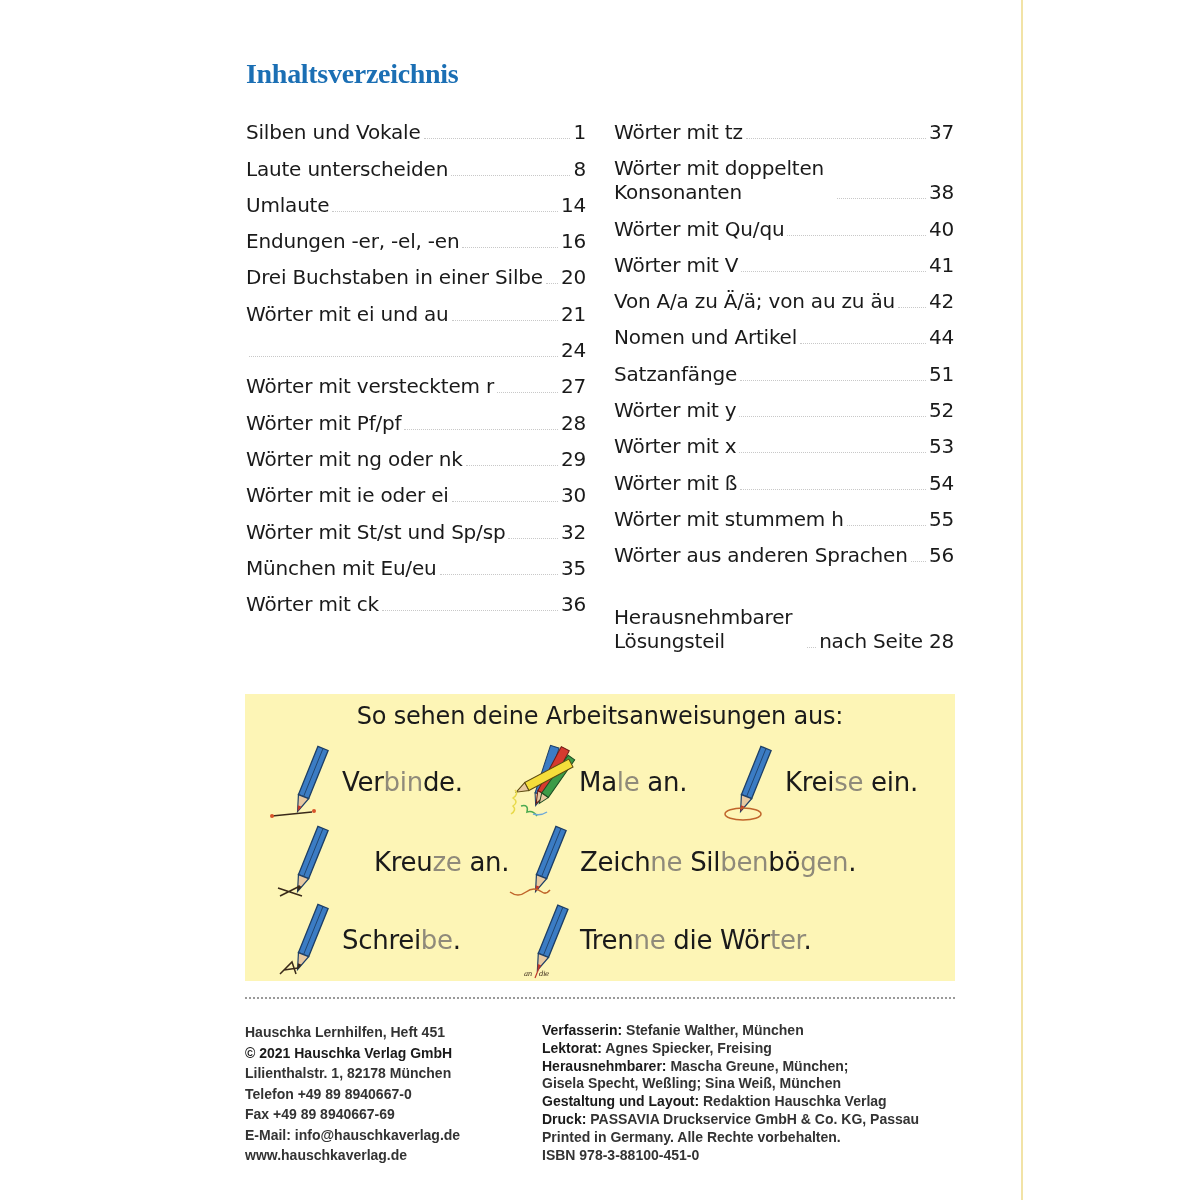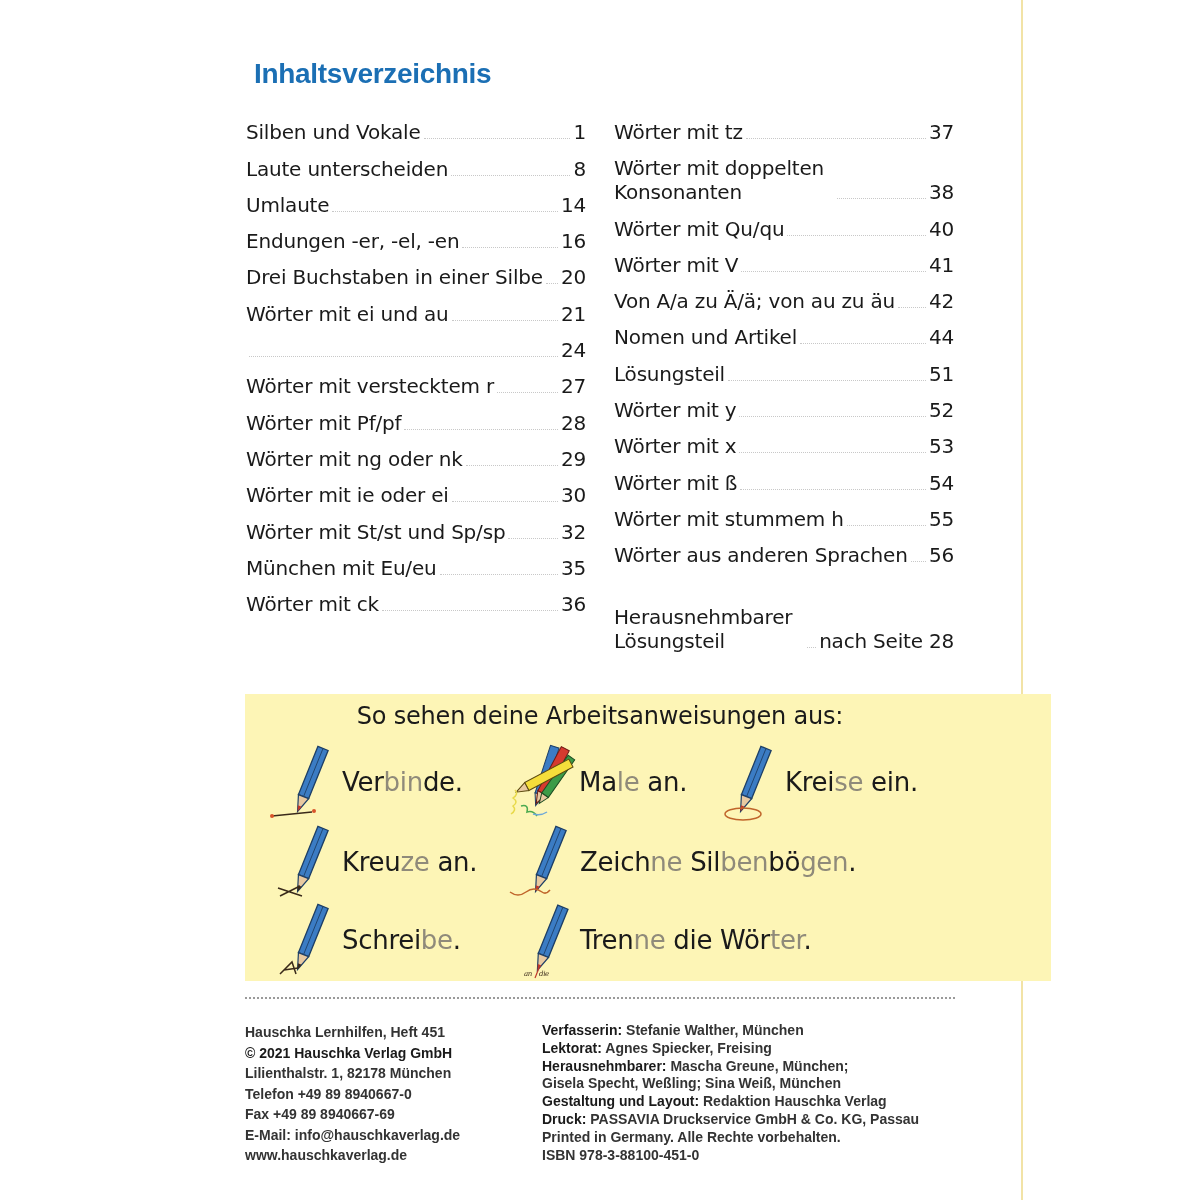--- a/index.html
+++ b/index.html
@@ -1,36 +1,36 @@
 <!DOCTYPE html>
 <html><head>
 <meta charset="utf-8">
 <style>
   * { box-sizing: border-box; margin: 0; padding: 0; }
   html, body { width: 1200px; height: 1200px; background: #ffffff; overflow: hidden; }
   body { position: relative; font-family: "DejaVu Sans", sans-serif; color: #1a1a1a; }
 
   .page-edge { position: absolute; left: 1021px; top: 0; width: 2px; height: 1200px; background: #f2e3a6; }
 
-  .toc-title { position: absolute; left: 246px; top: 58px; font-family: Liberation Sans, sans-serif; font-weight: bold; font-size: 28px; color: #1b6fb4; letter-spacing: -0.3px; margin-left: 8px; }
+  .toc-title { position: absolute; left: 246px; top: 58px; font-family: Liberation Serif, serif; font-weight: bold; font-size: 28px; color: #1b6fb4; letter-spacing: -0.3px; }
 
   .toc-col { position: absolute; top: 108px; width: 340px; }
   .toc-col.left { left: 246px; }
   .toc-col.right { left: 614px; }
 
   .toc-entry { display: flex; align-items: flex-end; font-size: 20px; line-height: 24px; height: 36.3px; padding-top: 4px; letter-spacing: -0.2px; }
   .toc-entry.two-line { height: 60px; }
   .toc-entry .label { white-space: nowrap; }
   .toc-entry.two-line .label { white-space: normal; line-height: 24px; }
   .toc-entry .dots { flex: 1; border-bottom: 1px dotted #c8c8c8; margin: 0 3px 5px 3px; min-width: 4px; }
   .toc-entry .page { white-space: nowrap; text-align: right; }
 
   .toc-gap { height: 26px; }
 
-  .instr-box { position: absolute; left: 245px; top: 694px; width: 806px; height: 287px; background: #fdf5b6; }
+  .instr-box { position: absolute; left: 245px; top: 694px; width: 710px; height: 287px; background: #fdf5b6; }
   .instr-title { position: absolute; left: 0; width: 710px; top: 8px; text-align: center; font-size: 24px; color: #1a1a1a; letter-spacing: -0.2px; }
 
   .instr-item { position: absolute; display: flex; align-items: center; font-size: 26px; letter-spacing: -0.3px; color: #1a1a1a; }
   .instr-item .icon { width: 70px; height: 80px; flex: none; }
   .instr-item .text { margin-left: 2px; white-space: nowrap; }
   .g { color: #8f8a7a; }
 
   .dotted-rule { position: absolute; left: 245px; top: 997px; width: 710px; border-top: 2px dotted #9a9a9a; }
 
   .imprint { position: absolute; font-family: "Liberation Sans", sans-serif; font-size: 14px; line-height: 20.5px; color: #333; font-weight: bold; }
@@ -142,21 +142,21 @@
       <span class="label">Von A/a zu Ä/ä; von au zu äu</span>
       <span class="dots"></span>
       <span class="page">42</span>
     </div>
   <div class="toc-entry">
       <span class="label">Nomen und Artikel</span>
       <span class="dots"></span>
       <span class="page">44</span>
     </div>
   <div class="toc-entry">
-      <span class="label">Lösungsteil</span>
+      <span class="label">Satzanfänge</span>
       <span class="dots"></span>
       <span class="page">51</span>
     </div>
   <div class="toc-entry">
       <span class="label">Wörter mit y</span>
       <span class="dots"></span>
       <span class="page">52</span>
     </div>
   <div class="toc-entry">
       <span class="label">Wörter mit x</span>
@@ -235,21 +235,21 @@
           <rect x="34" y="4" width="11" height="52" fill="#3b7cc4" stroke="#1d3f66" stroke-width="1.3"></rect>
           <line x1="39.5" y1="4" x2="39.5" y2="56" stroke="#1d3f66" stroke-width="0.8"></line>
           <polygon points="34,56 45,56 39.5,72" fill="#e8c9a0" stroke="#1d3f66" stroke-width="1.2"></polygon>
           <polygon points="37.5,66 41.5,66 39.5,72" fill="#c0392b"></polygon>
         </g>
       <ellipse cx="30" cy="72" rx="18" ry="6" fill="none" stroke="#c0652b" stroke-width="1.5"></ellipse>
     </svg>
     <span class="text"><span>Krei</span><span class="g">se</span><span> ein.</span></span>
   </div>
 
-  <div class="instr-item" style="left:25px; top:128px;">
+  <div class="instr-item" style="left:25px; top:128px;gap:32px;">
     <svg class="icon" viewBox="0 0 70 80">
       <g transform="rotate(22 40 40)">
           <rect x="34" y="4" width="11" height="52" fill="#3b7cc4" stroke="#1d3f66" stroke-width="1.3"></rect>
           <line x1="39.5" y1="4" x2="39.5" y2="56" stroke="#1d3f66" stroke-width="0.8"></line>
           <polygon points="34,56 45,56 39.5,72" fill="#e8c9a0" stroke="#1d3f66" stroke-width="1.2"></polygon>
           <polygon points="37.5,66 41.5,66 39.5,72" fill="#3a2a1a"></polygon>
         </g>
       <path d="M8 66 L32 74 M10 74 L30 64" stroke="#3a2a1a" stroke-width="1.5"></path>
     </svg>
     <span class="text"><span>Kreu</span><span class="g">ze</span><span> an.</span></span>

